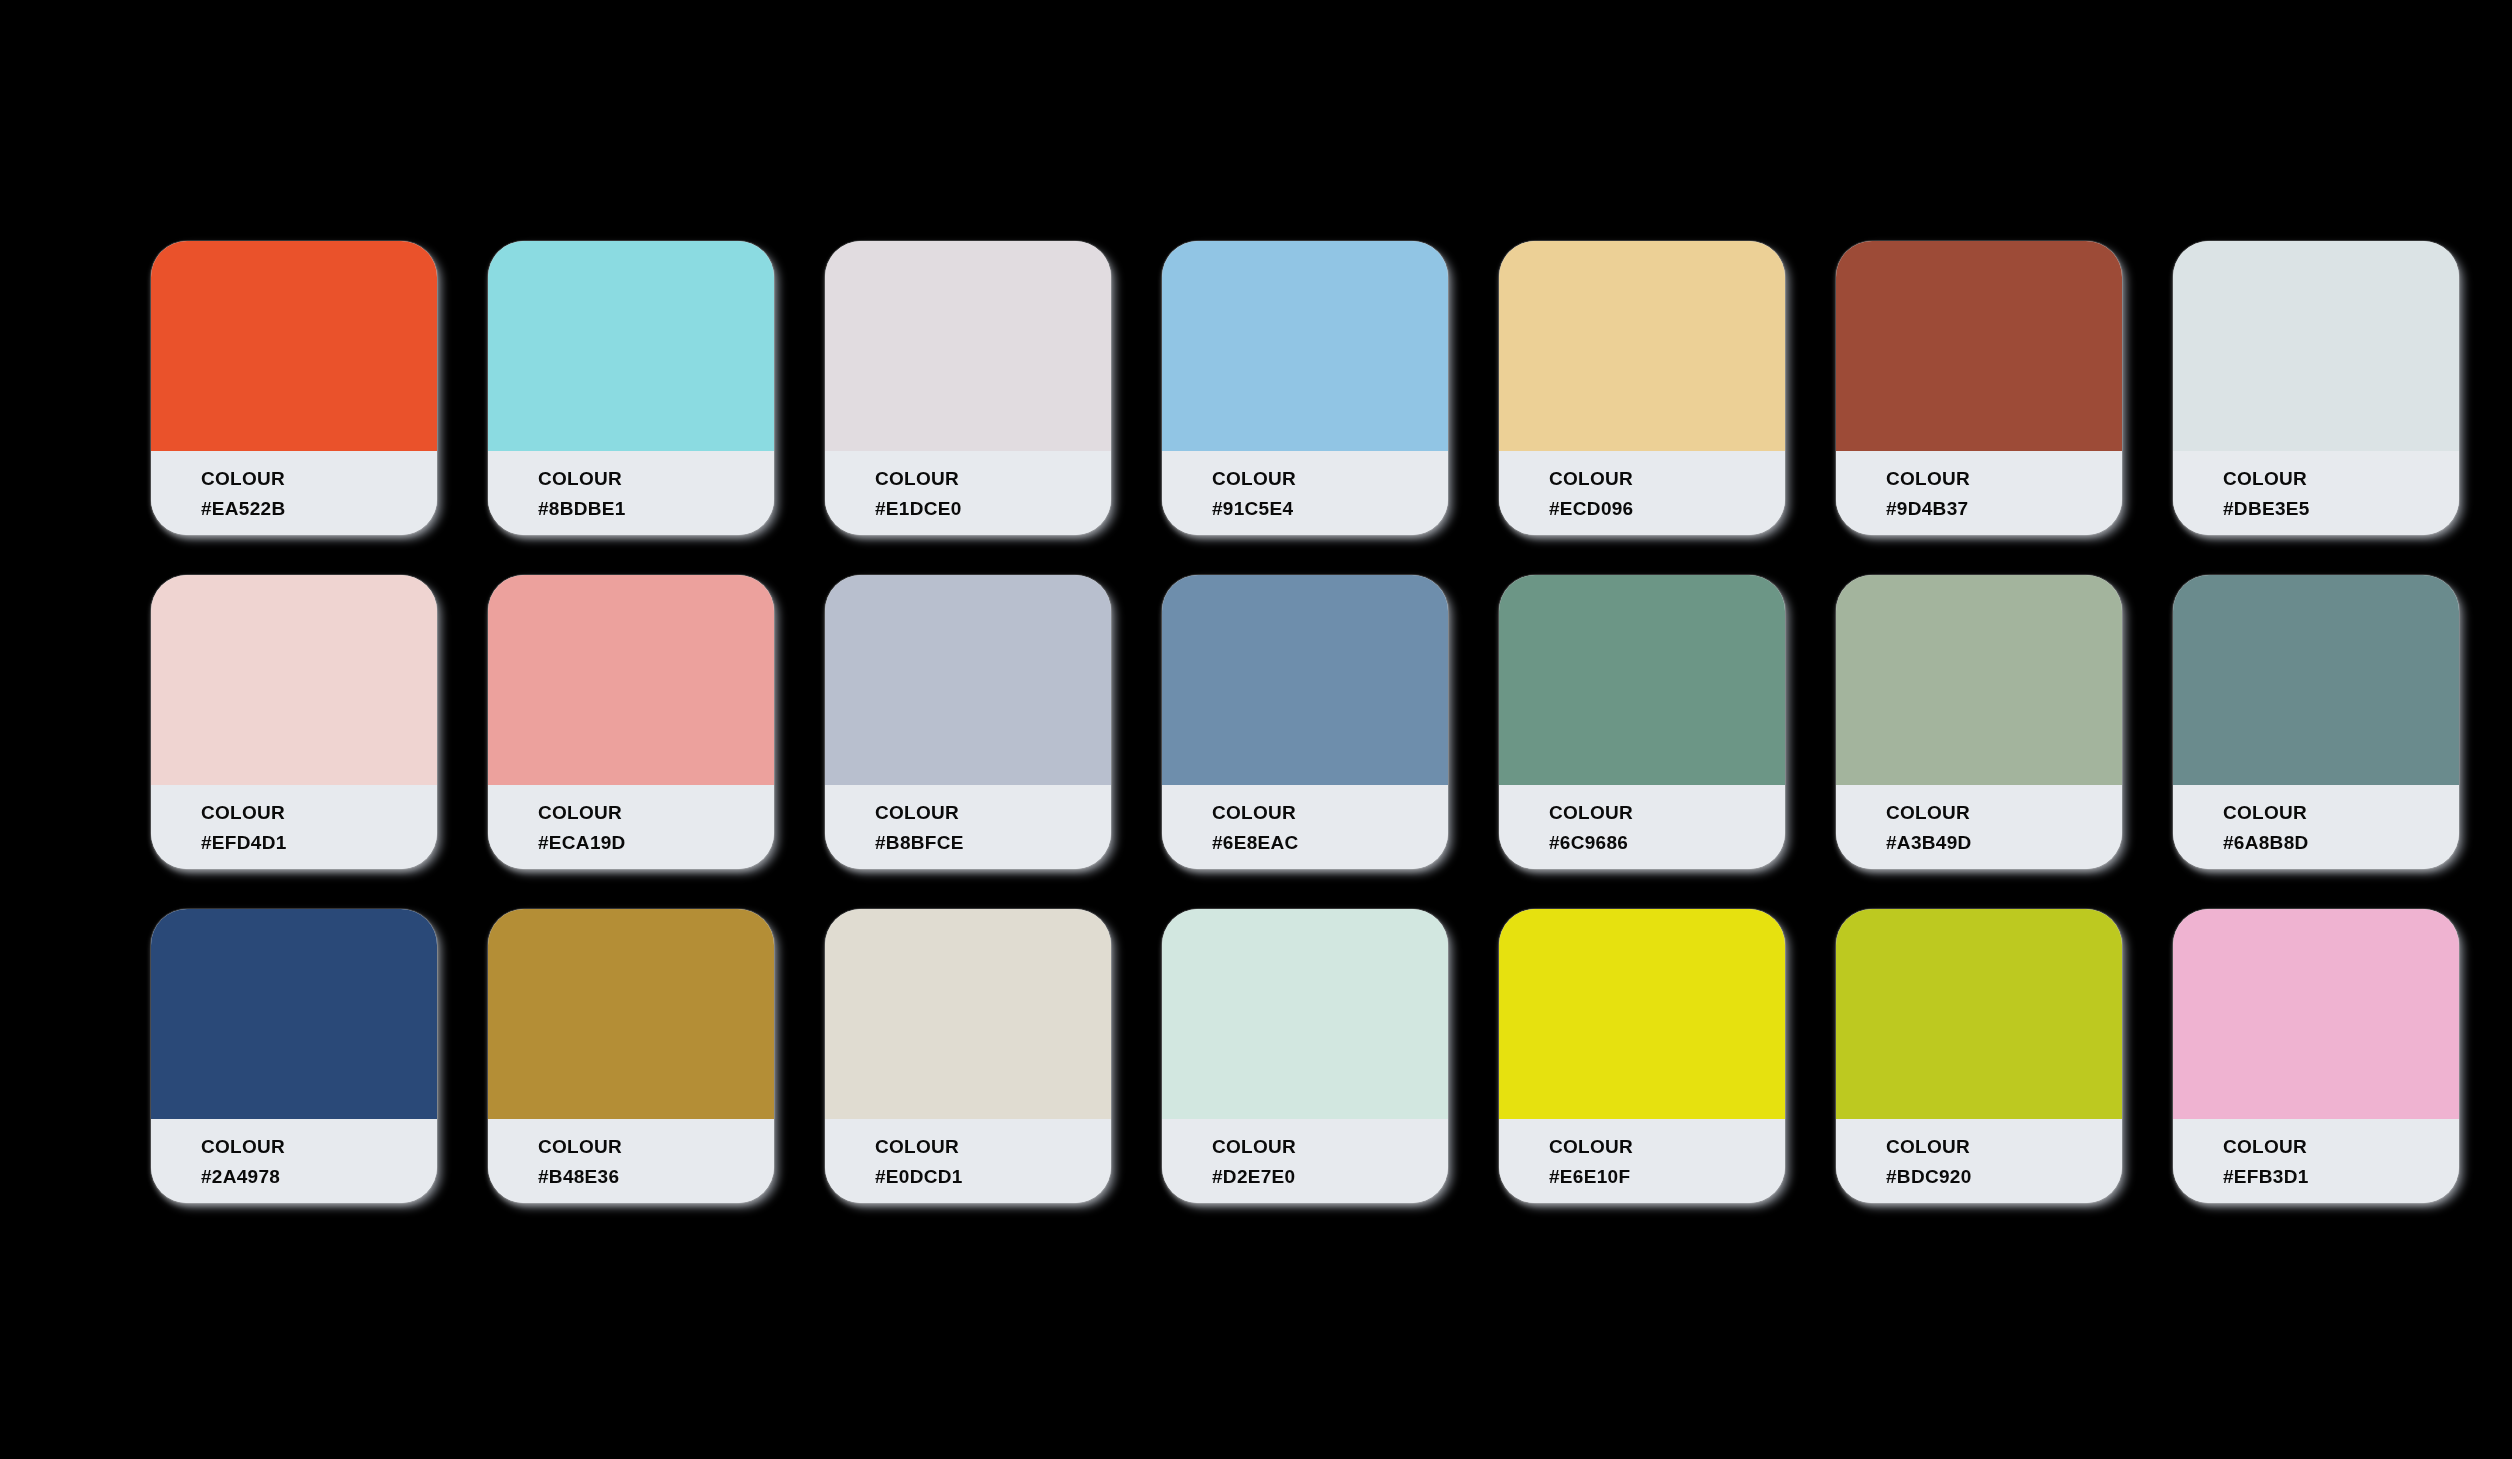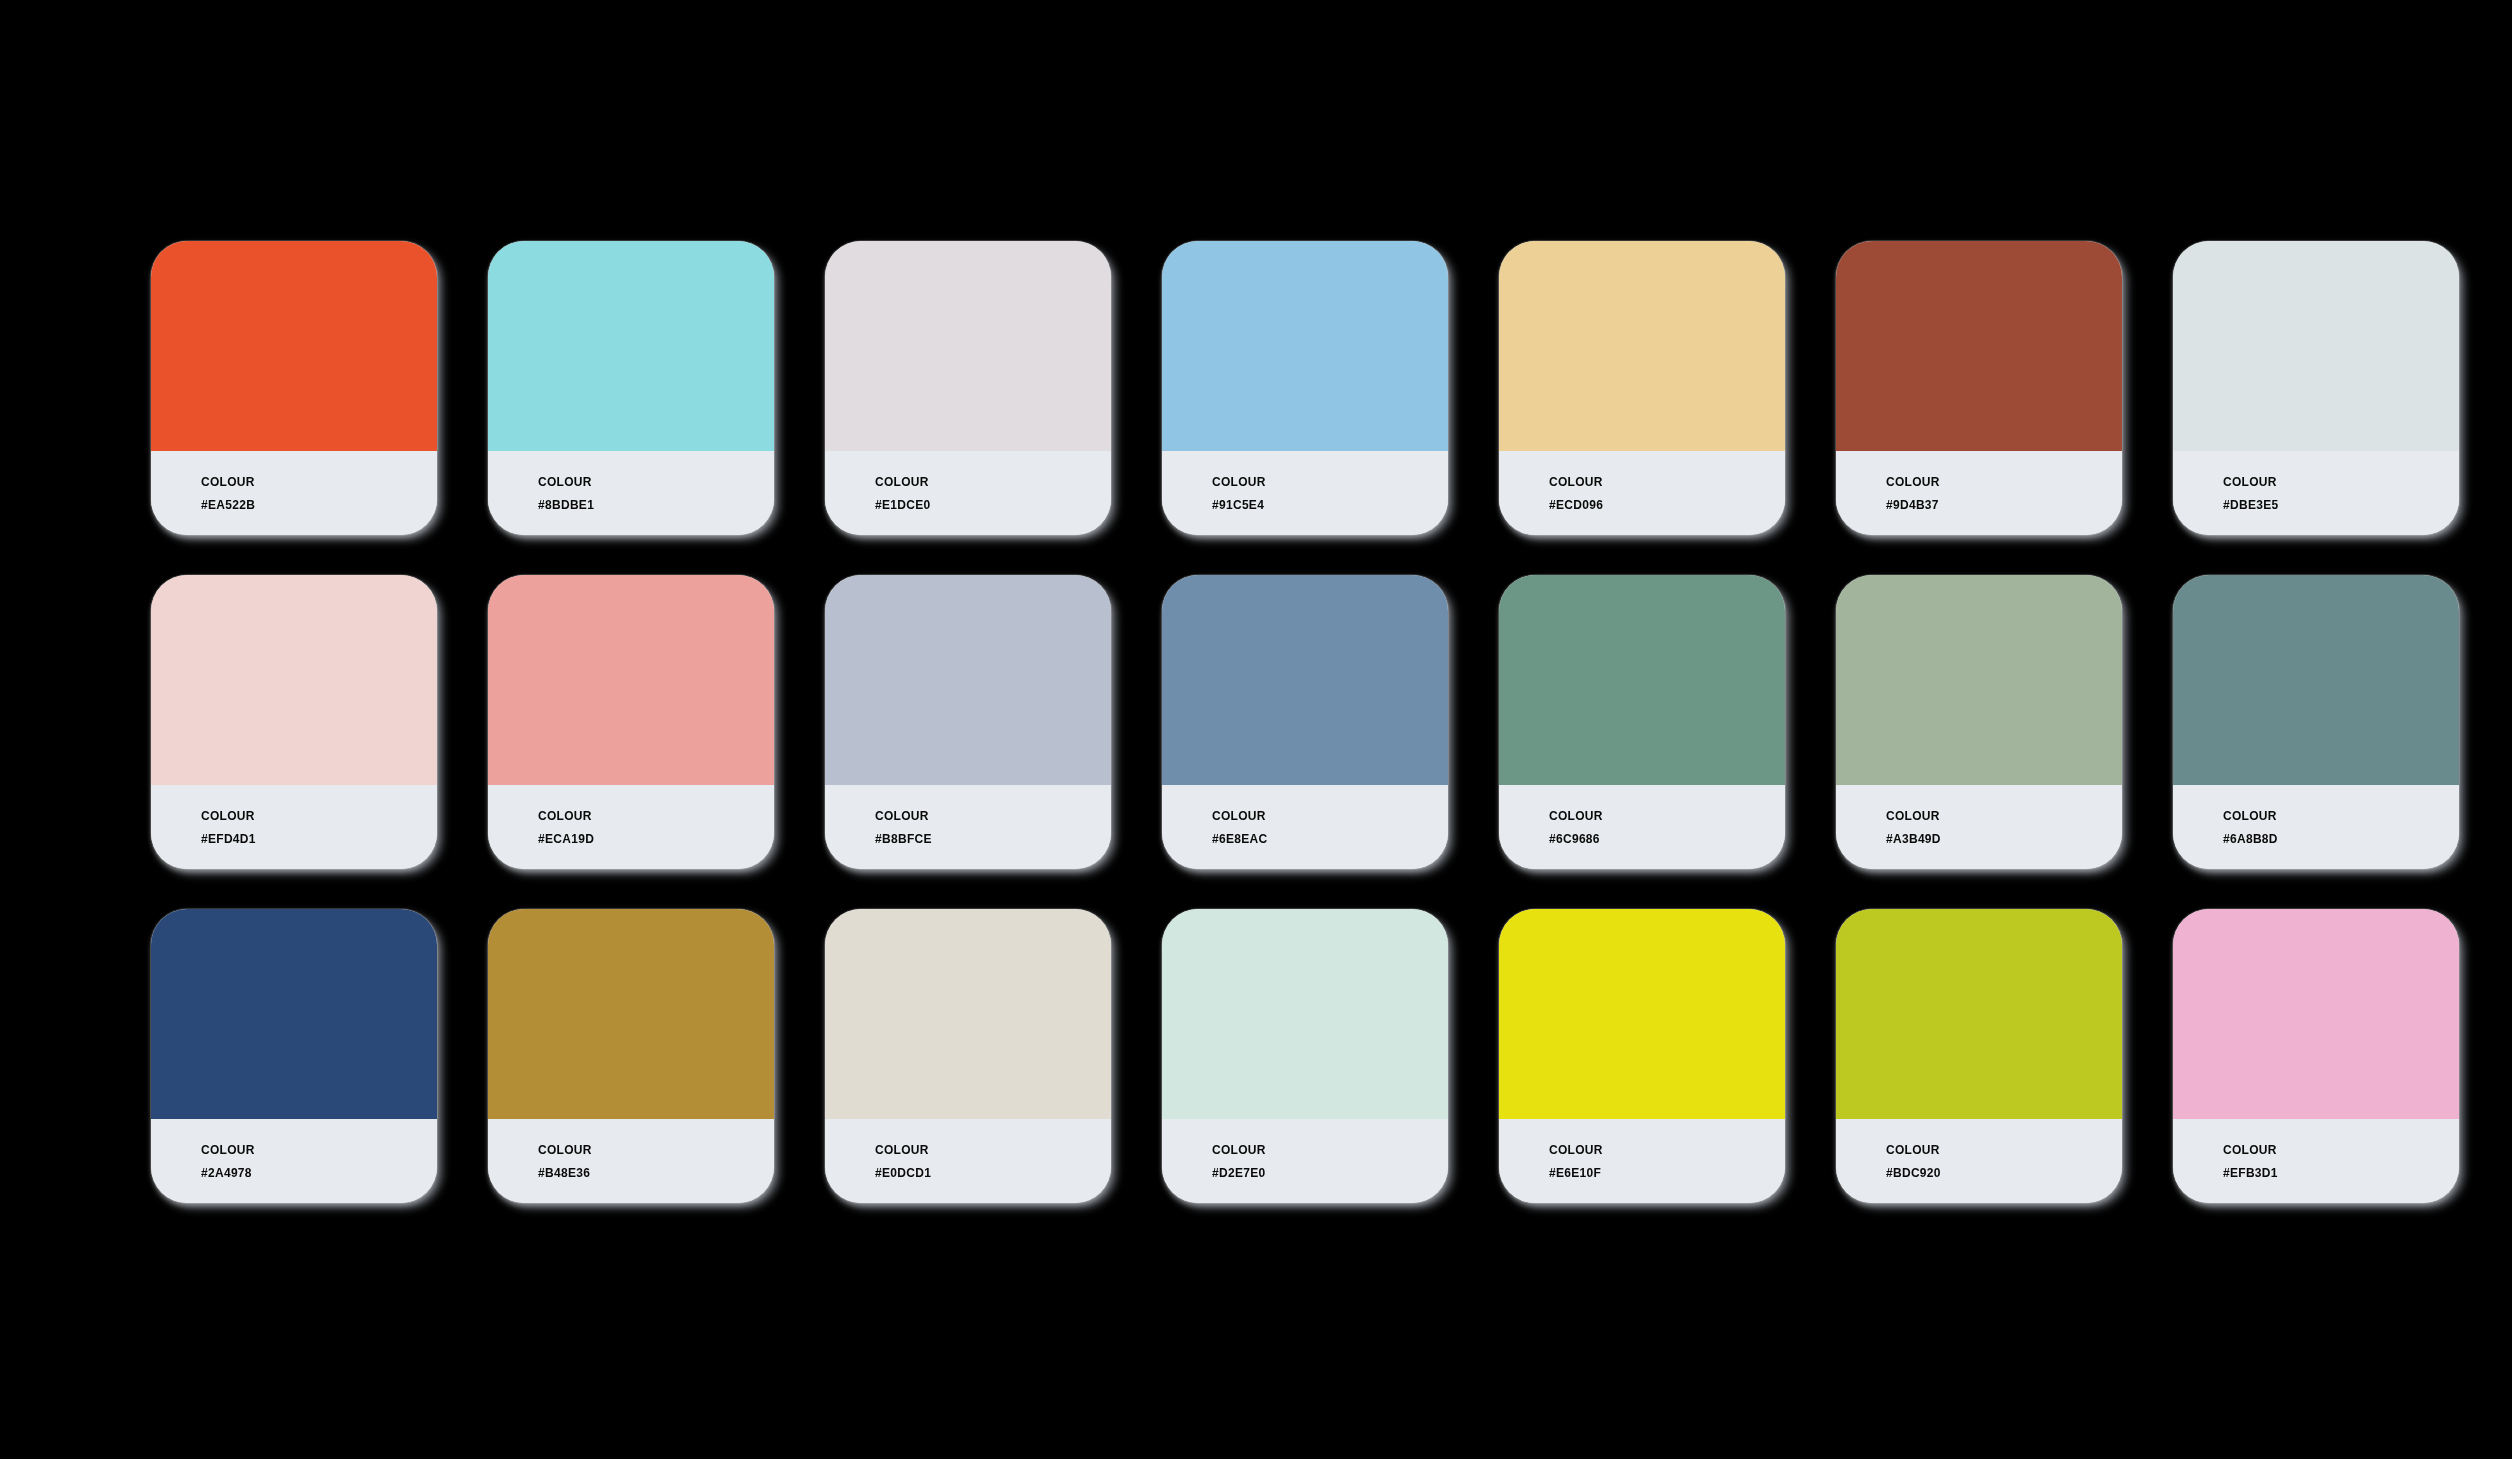--- a/index.html
+++ b/index.html
@@ -60,21 +60,21 @@
     display:flex;
     flex-direction:column;
     justify-content:center;
   }
 
   .swatch-label .label-word,
   .swatch-label .label-hex {
     color:#0A0A0A;
     font-family:"Liberation Sans", sans-serif;
     font-weight:bold;
-    font-size:12px;
+    font-size:19px;
     letter-spacing:0.3px;
     line-height:1.0;
     white-space:nowrap;
   }
 
   .swatch-label .label-word { margin-bottom:11px; }
 </style>
 </head>
 <body>
 

